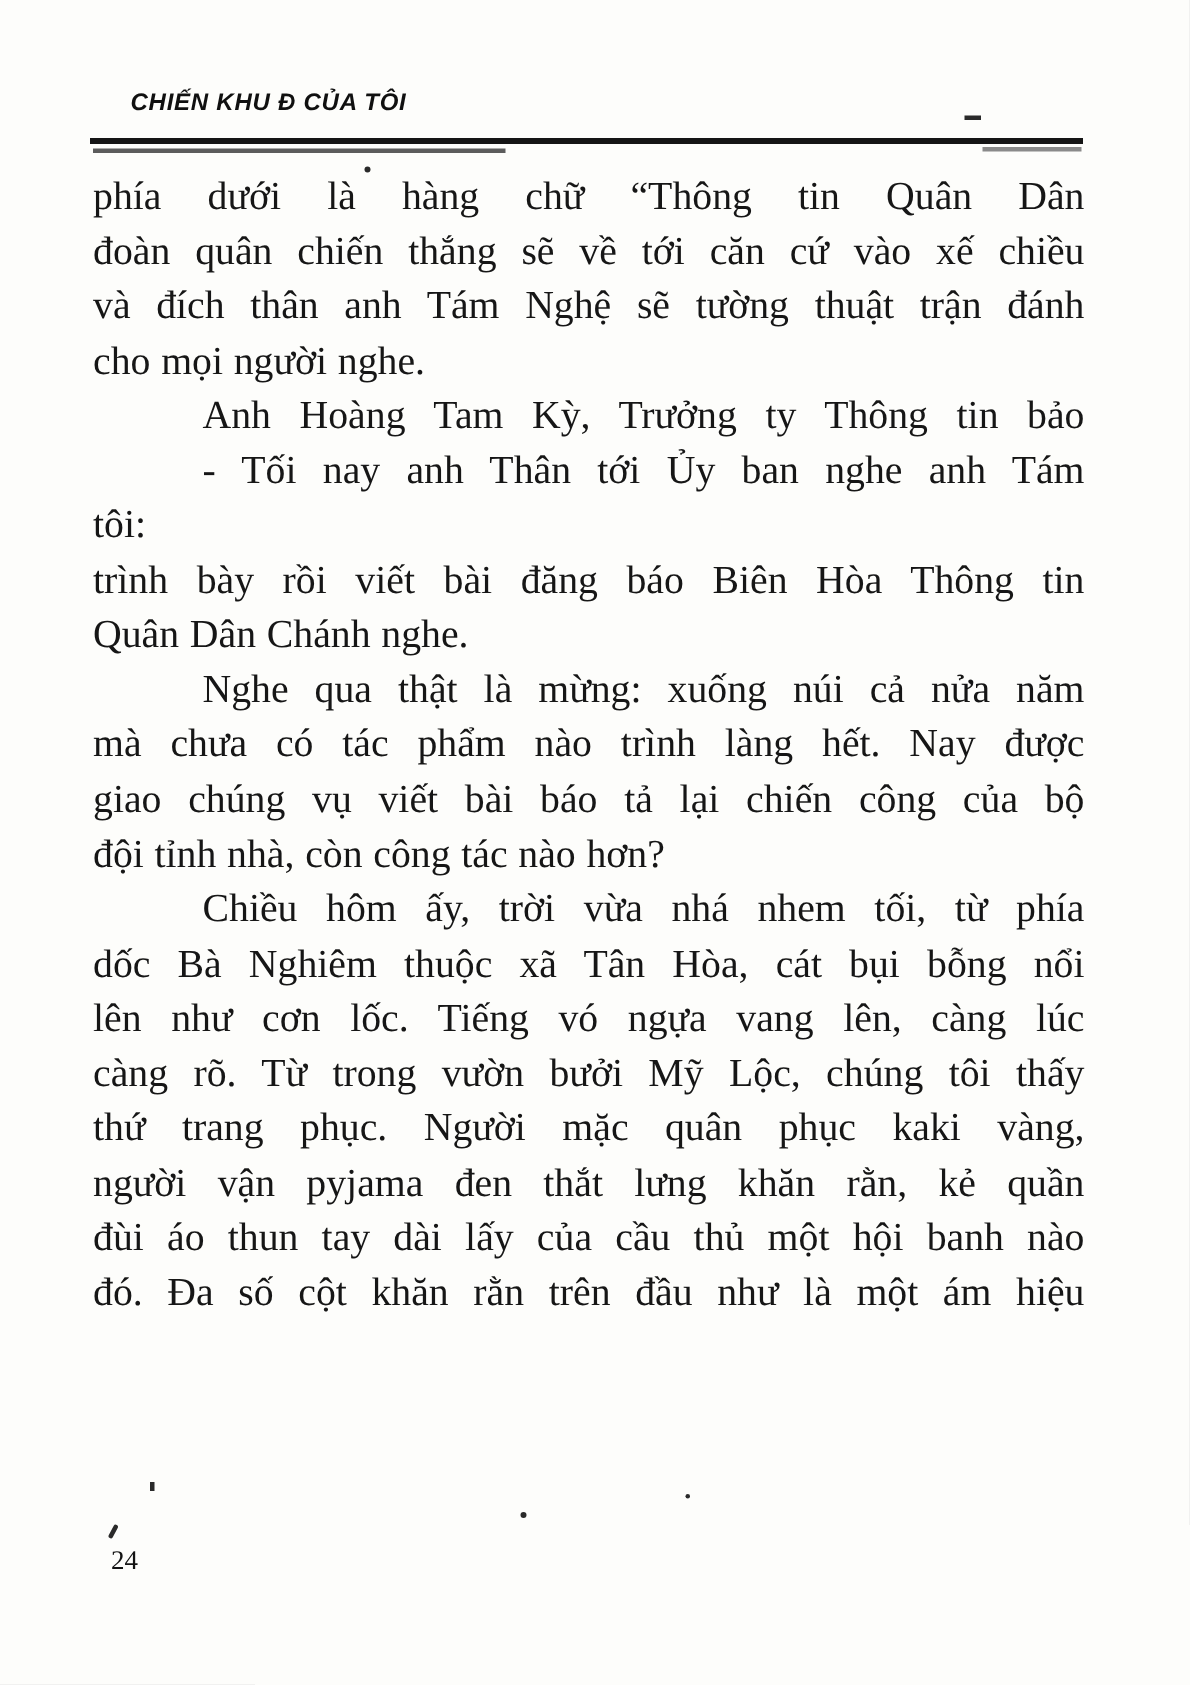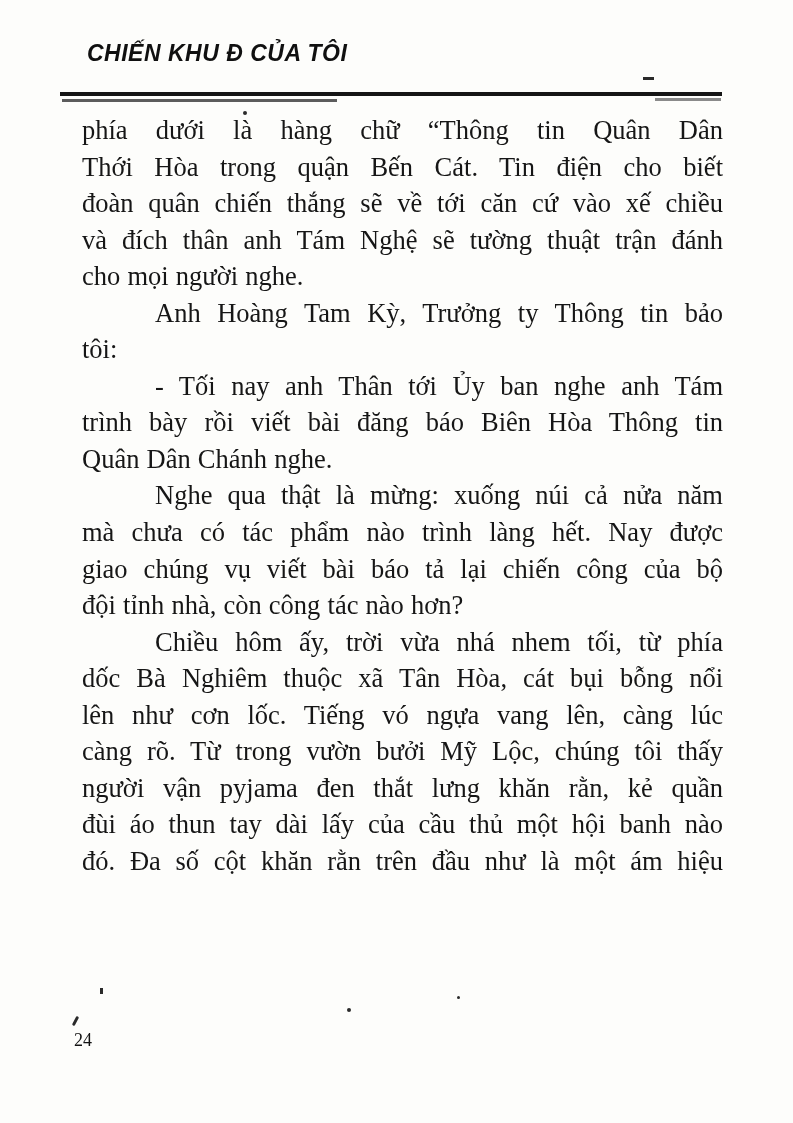--- a/index.html
+++ b/index.html
@@ -13,25 +13,25 @@
     height: 1123px;
     background: #fdfdfb;
     overflow: hidden;
     font-family: "Liberation Serif", "DejaVu Serif", serif;
     color: #161616;
   }
   
   .running-header {
     position: absolute;
     left: 87px;
-    top: 40px;
+    top: 60px;
     font-family: "Liberation Sans", "DejaVu Sans", sans-serif;
     font-style: italic;
     font-weight: bold;
-    font-size: 23px;
+    font-size: 16px;
     letter-spacing: 0.5px;
     color: #101010;
     white-space: nowrap;
   }
   .header-rule {
     position: absolute;
     left: 60px;
     top: 92px;
     width: 662px;
     height: 4px;
@@ -61,21 +61,20 @@
     width: 661px;
   }
   .line {
     font-size: 26.5px;
     line-height: 36.55px;
     white-space: nowrap;
     text-align: justify;
     text-align-last: justify;
     text-justify: inter-word;
     word-spacing: 0.02em;
-    margin-left: 20px;
   }
   .line-end {
     text-align-last: left;
   }
   .line-indent {
     text-indent: 73px;
     font-family: Liberation Serif, serif;
   }
   
   .page-number {
@@ -103,37 +102,37 @@
 <div class="page">
 
   <div class="running-header">CHIẾN KHU Đ CỦA TÔI</div>
 
   <div class="header-rule"></div>
   <div class="header-rule-shadow-left"></div>
   <div class="header-rule-shadow-right"></div>
 
   <div class="text-block" id="text-block">
       <div class="line">phía dưới là hàng chữ “Thông tin Quân Dân</div>
-      <div class="line">Thới Hòa trong quận Bến Cát. Tin điện cho biết</div>
       <div class="line">đoàn quân chiến thắng sẽ về tới căn cứ vào xế chiều</div>
       <div class="line">và đích thân anh Tám Nghệ sẽ tường thuật trận đánh</div>
       <div class="line line-end">cho mọi người nghe.</div>
       <div class="line line-indent">Anh Hoàng Tam Kỳ, Trưởng ty Thông tin bảo</div>
+      <div class="line line-indent">- Tối nay anh Thân tới Ủy ban nghe anh Tám</div>
       <div class="line line-end">tôi:</div>
-      <div class="line line-indent">- Tối nay anh Thân tới Ủy ban nghe anh Tám</div>
       <div class="line">trình bày rồi viết bài đăng báo Biên Hòa Thông tin</div>
       <div class="line line-end">Quân Dân Chánh nghe.</div>
       <div class="line line-indent">Nghe qua thật là mừng: xuống núi cả nửa năm</div>
       <div class="line">mà chưa có tác phẩm nào trình làng hết. Nay được</div>
       <div class="line">giao chúng vụ viết bài báo tả lại chiến công của bộ</div>
       <div class="line line-end">đội tỉnh nhà, còn công tác nào hơn?</div>
       <div class="line line-indent">Chiều hôm ấy, trời vừa nhá nhem tối, từ phía</div>
       <div class="line">dốc Bà Nghiêm thuộc xã Tân Hòa, cát bụi bỗng nổi</div>
       <div class="line">lên như cơn lốc. Tiếng vó ngựa vang lên, càng lúc</div>
       <div class="line">càng rõ. Từ trong vườn bưởi Mỹ Lộc, chúng tôi thấy</div>
+      <div class="line">thứ trang phục. Người mặc quân phục kaki vàng,</div>
       <div class="line">người vận pyjama đen thắt lưng khăn rằn, kẻ quần</div>
       <div class="line">đùi áo thun tay dài lấy của cầu thủ một hội banh nào</div>
       <div class="line">đó. Đa số cột khăn rằn trên đầu như là một ám hiệu</div>
     </div>
 
   <div class="page-number">24</div>
 
   <div class="speck speck-dash-header"></div>
   <div class="speck speck-dot-hang"></div>
   <div class="speck speck-tick-left"></div>

